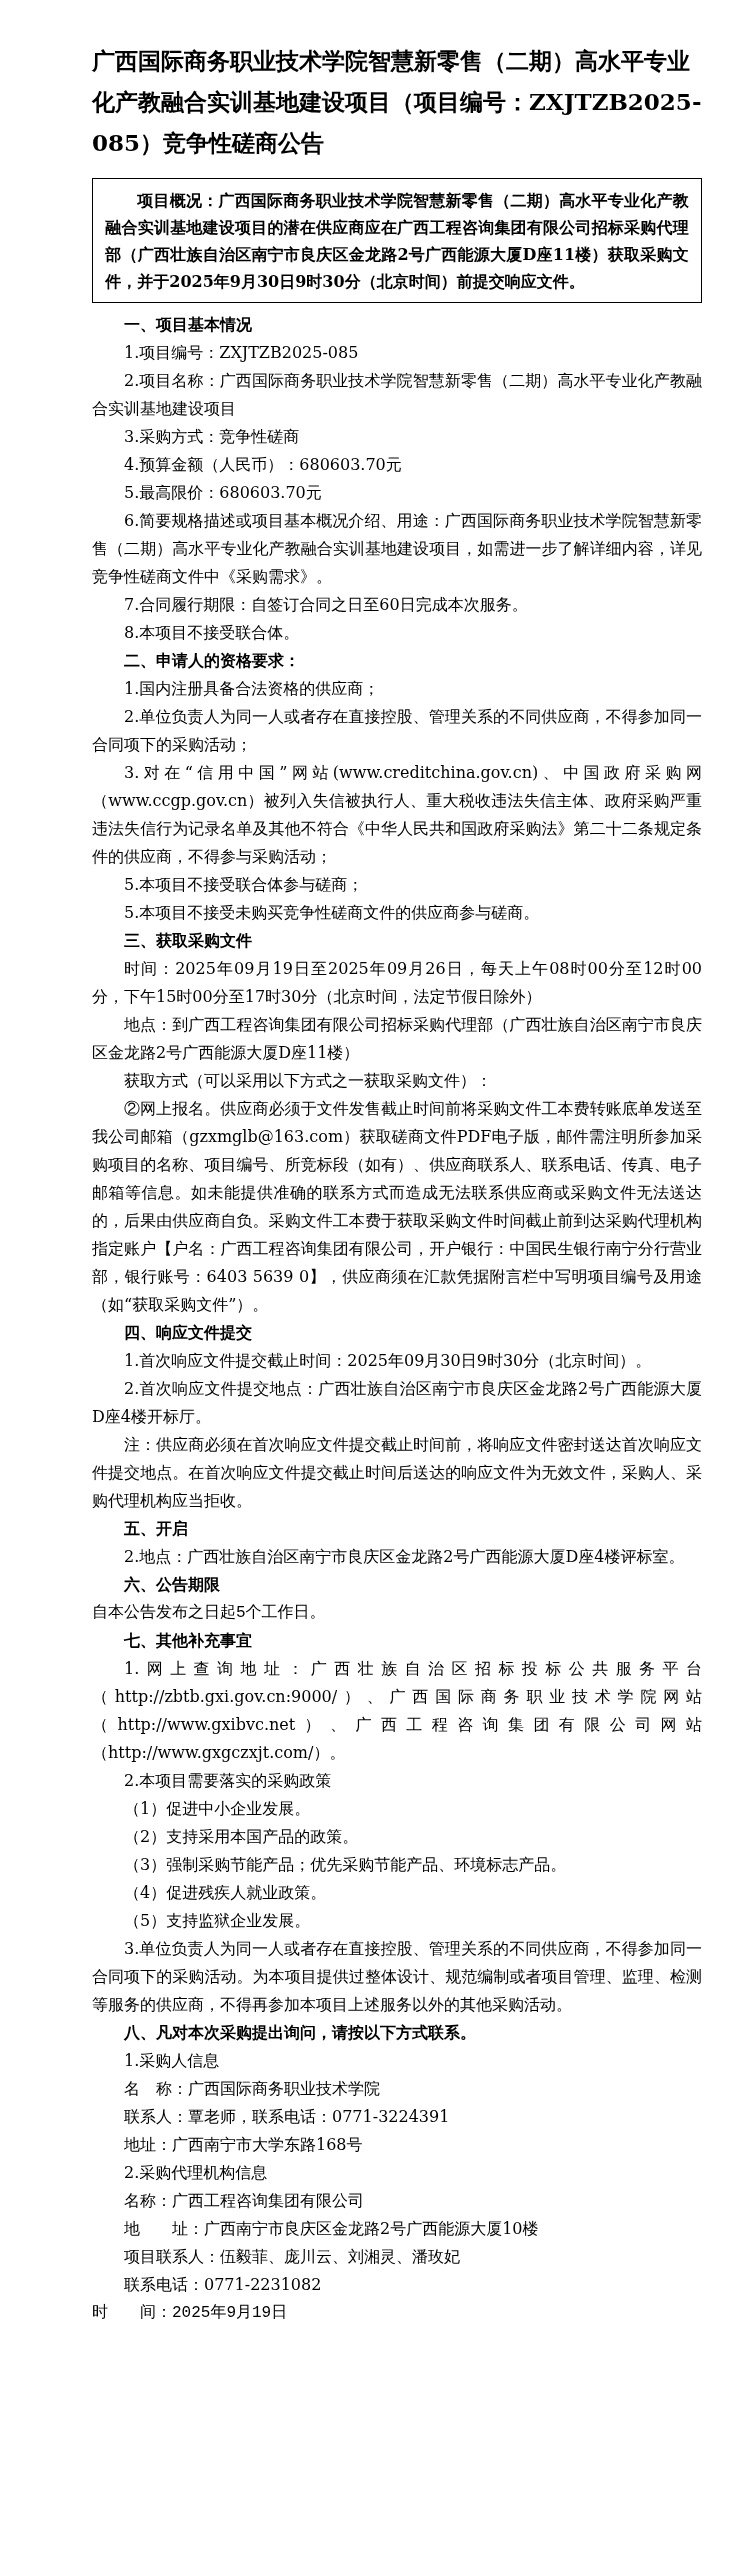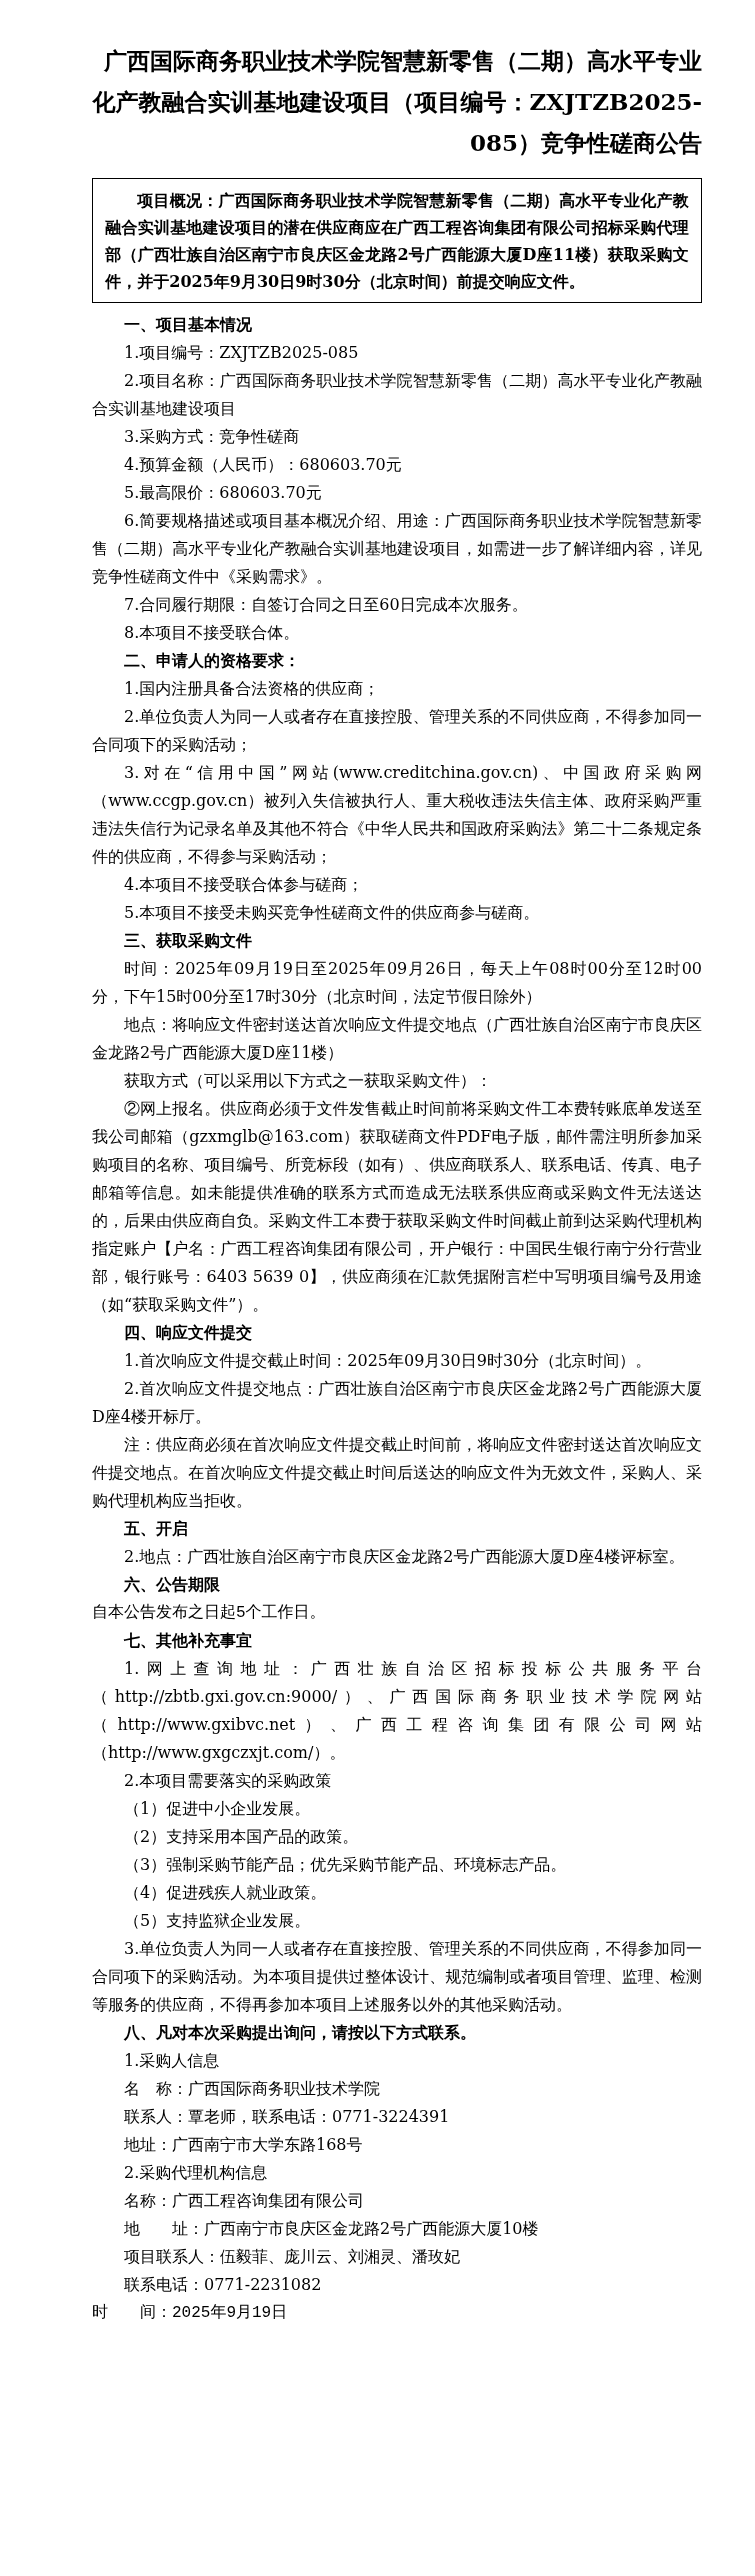--- a/index.html
+++ b/index.html
@@ -7,21 +7,21 @@
     width: 756px; height: 2576px; overflow: hidden;
     font-family: "DejaVu Serif", "Liberation Serif", serif;
     color: #000000;
   }
   .page {
     box-sizing: border-box;
     width: 756px; height: 2576px;
     padding: 40px 54px 0 92px;
   }
   .doc-title {
-    font-size: 23px; font-weight: bold; text-align: right;
+    font-size: 23px; font-weight: bold; text-align: left;
     line-height: 41px; margin: 0 0 15px 0;
   }
   .overview-box {
     border: 1.9px solid #000000;
     padding: 7.6px 12.3px;
     margin: 0 0 7.6px 0;
     font-weight: bold;
   }
   .overview-box p {
     margin: 0; font-size: 16px; line-height: 27px;
@@ -54,25 +54,25 @@
       <p class="para">3.采购方式：竞争性磋商</p>
       <p class="para">4.预算金额（人民币）：680603.70元</p>
       <p class="para">5.最高限价：680603.70元</p>
       <p class="para">6.简要规格描述或项目基本概况介绍、用途：广西国际商务职业技术学院智慧新零售（二期）高水平专业化产教融合实训基地建设项目，如需进一步了解详细内容，详见竞争性磋商文件中《采购需求》。</p>
       <p class="para">7.合同履行期限：自签订合同之日至60日完成本次服务。</p>
       <p class="para">8.本项目不接受联合体。</p>
       <p class="heading">二、申请人的资格要求：</p>
       <p class="para">1.国内注册具备合法资格的供应商；</p>
       <p class="para">2.单位负责人为同一人或者存在直接控股、管理关系的不同供应商，不得参加同一合同项下的采购活动；</p>
       <p class="para">3.对在“信用中国”网站(www.creditchina.gov.cn)、中国政府采购网（www.ccgp.gov.cn）被列入失信被执行人、重大税收违法失信主体、政府采购严重违法失信行为记录名单及其他不符合《中华人民共和国政府采购法》第二十二条规定条件的供应商，不得参与采购活动；</p>
-      <p class="para">4.本项目不接受联合体参与磋商；</p>
+      <p class="para">5.本项目不接受联合体参与磋商；</p>
       <p class="para">5.本项目不接受未购买竞争性磋商文件的供应商参与磋商。</p>
       <p class="heading">三、获取采购文件</p>
       <p class="para">时间：2025年09月19日至2025年09月26日，每天上午08时00分至12时00分，下午15时00分至17时30分（北京时间，法定节假日除外）</p>
-      <p class="para">地点：将响应文件密封送达首次响应文件提交地点（广西壮族自治区南宁市良庆区金龙路2号广西能源大厦D座11楼）</p>
+      <p class="para">地点：到广西工程咨询集团有限公司招标采购代理部（广西壮族自治区南宁市良庆区金龙路2号广西能源大厦D座11楼）</p>
       <p class="para">获取方式（可以采用以下方式之一获取采购文件）：</p>
       <p class="para">②网上报名。供应商必须于文件发售截止时间前将采购文件工本费转账底单发送至我公司邮箱（gzxmglb@163.com）获取磋商文件PDF电子版，邮件需注明所参加采购项目的名称、项目编号、所竞标段（如有）、供应商联系人、联系电话、传真、电子邮箱等信息。如未能提供准确的联系方式而造成无法联系供应商或采购文件无法送达的，后果由供应商自负。采购文件工本费于获取采购文件时间截止前到达采购代理机构指定账户【户名：广西工程咨询集团有限公司，开户银行：中国民生银行南宁分行营业部，银行账号：6403 5639 0】，供应商须在汇款凭据附言栏中写明项目编号及用途（如“获取采购文件”）。</p>
       <p class="heading">四、响应文件提交</p>
       <p class="para">1.首次响应文件提交截止时间：2025年09月30日9时30分（北京时间）。</p>
       <p class="para">2.首次响应文件提交地点：广西壮族自治区南宁市良庆区金龙路2号广西能源大厦D座4楼开标厅。</p>
       <p class="para">注：供应商必须在首次响应文件提交截止时间前，将响应文件密封送达首次响应文件提交地点。在首次响应文件提交截止时间后送达的响应文件为无效文件，采购人、采购代理机构应当拒收。</p>
       <p class="heading">五、开启</p>
       <p class="para">2.地点：广西壮族自治区南宁市良庆区金龙路2号广西能源大厦D座4楼评标室。</p>
       <p class="heading">六、公告期限</p>
       <p class="flush">自本公告发布之日起5个工作日。</p>

